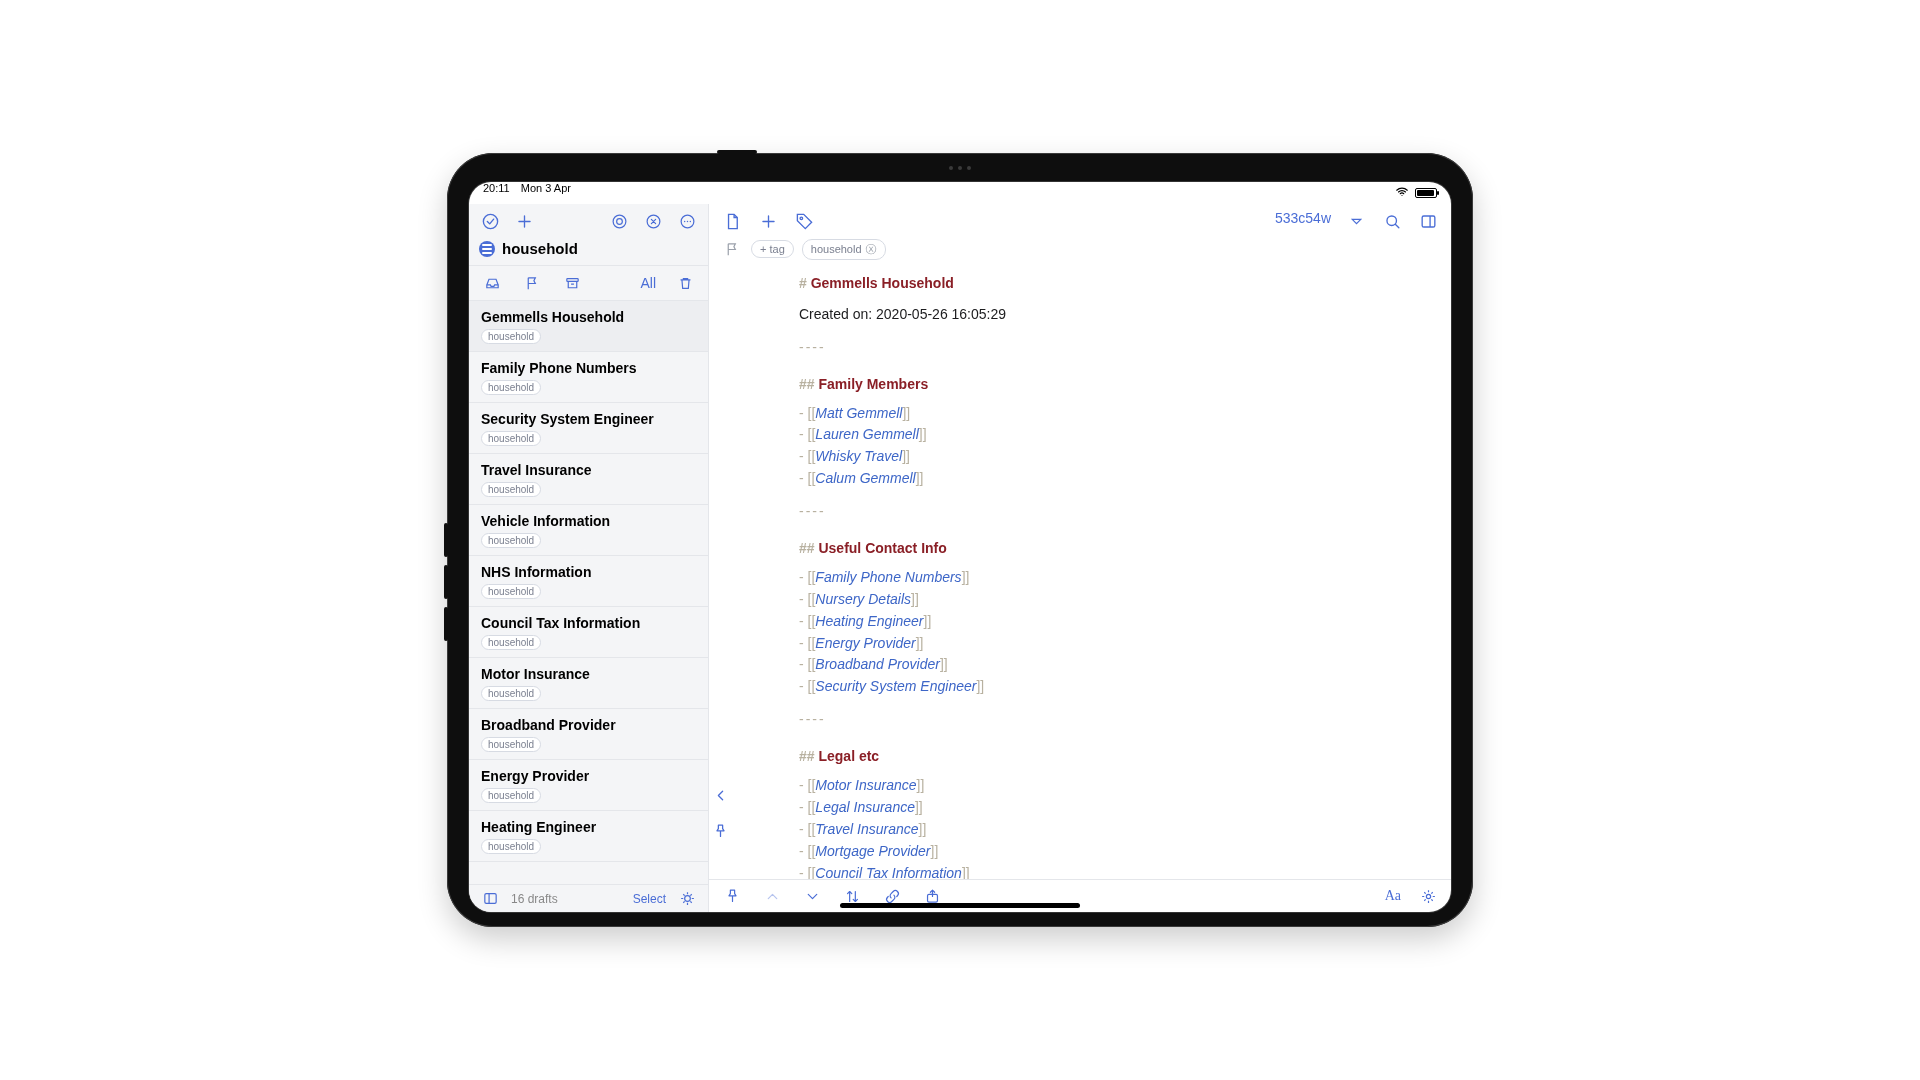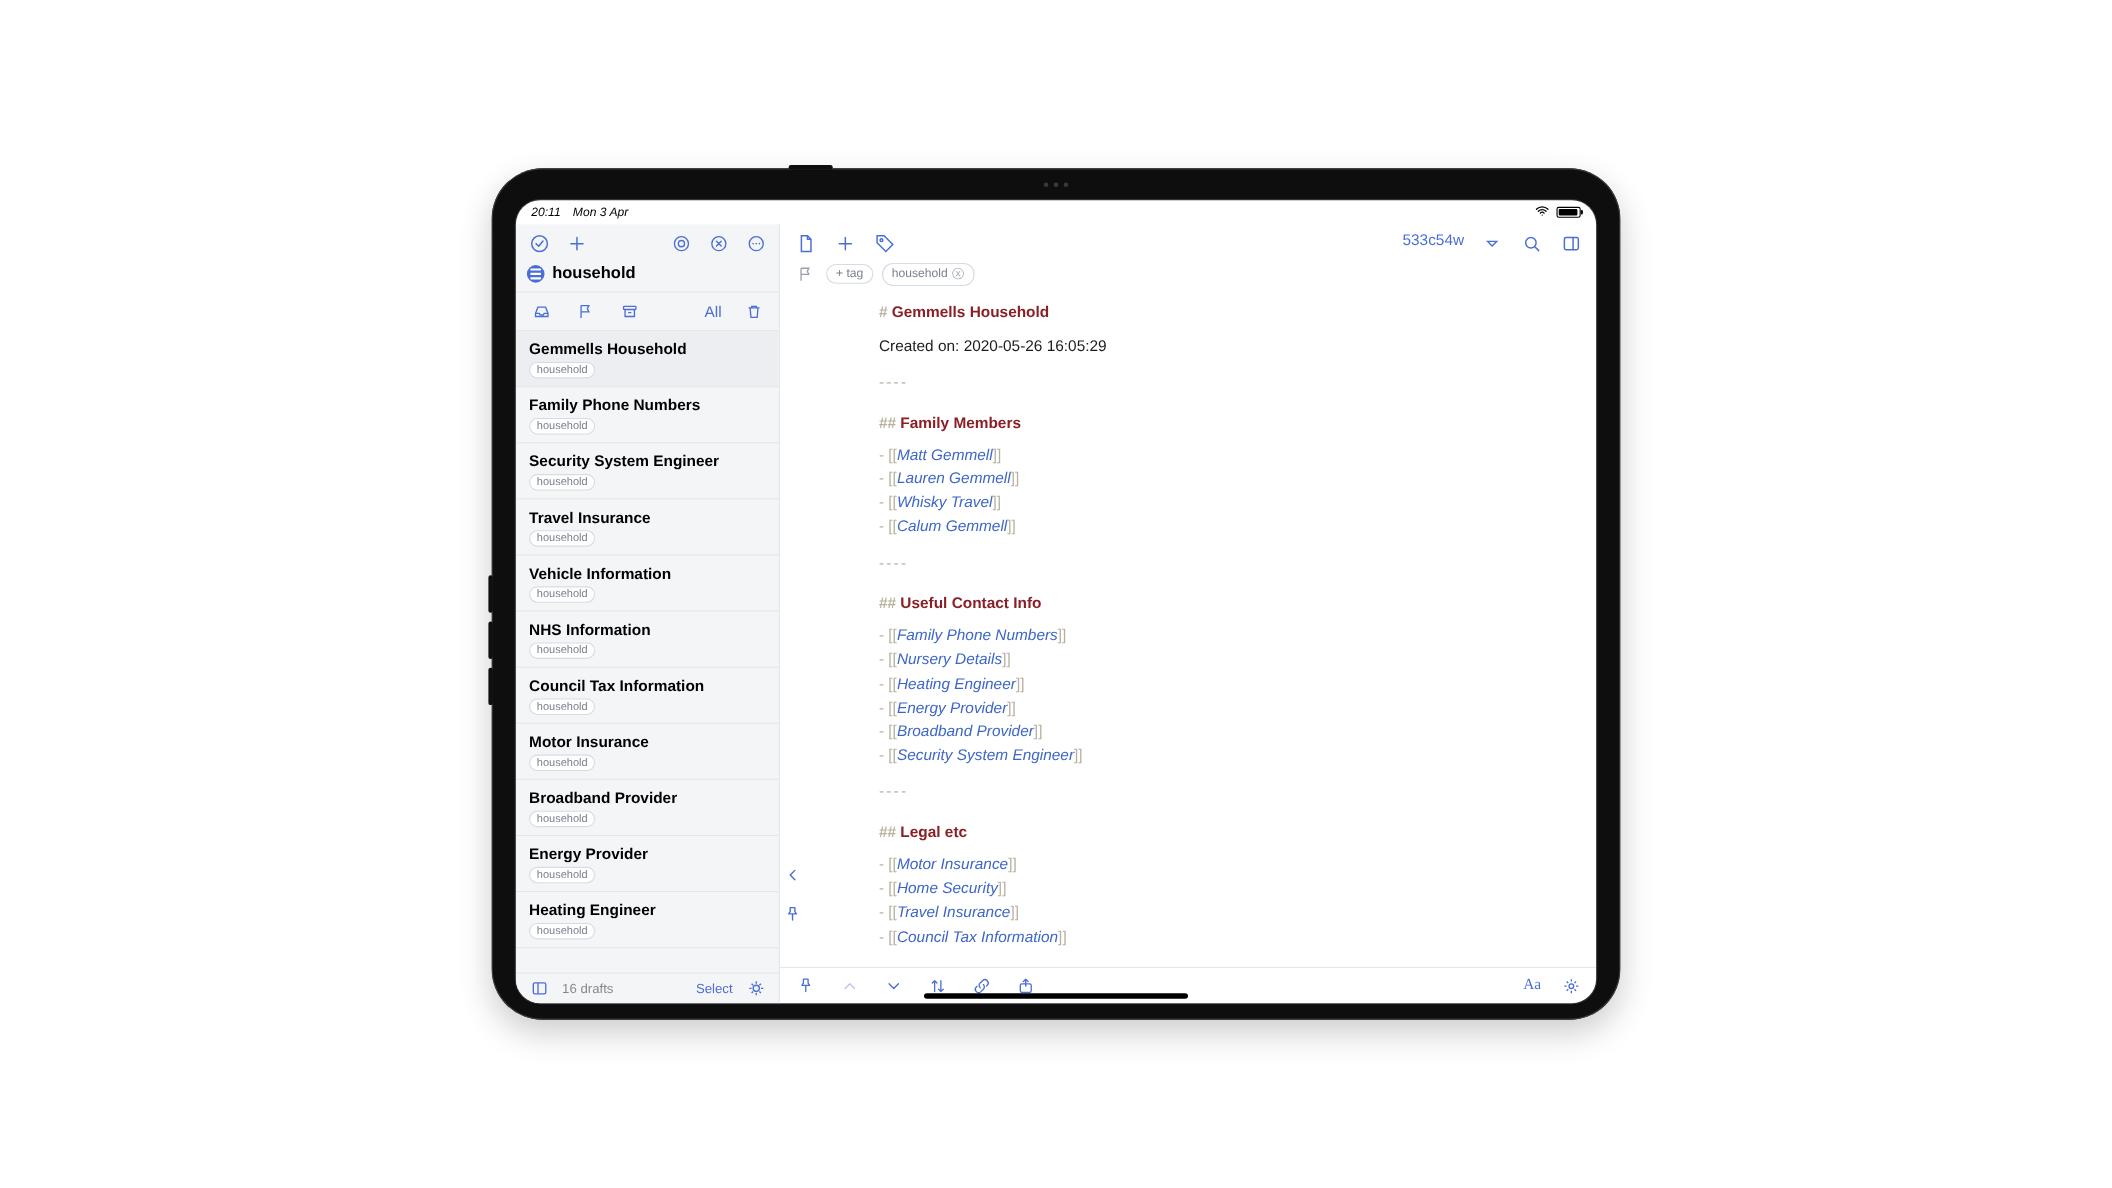--- a/index.html
+++ b/index.html
@@ -19,21 +19,21 @@
     width:1026px;height:774px;
     background:#0e0e0e;border-radius:46px;
     padding:29px 22px 15px 22px;position:relative;
     box-shadow:0 0 0 1px #3a3a3a inset,0 12px 30px rgba(0,0,0,.2);
   }
   .screen{
     width:100%;height:100%;background:#fff;border-radius:22px;overflow:hidden;position:relative;
     box-shadow:0 0 0 1px #333;
   }
   
-  .status-bar{height:22px;display:flex;align-items:center;justify-content:space-between;padding:0 14px;font-size:11px;color:#000;font-style:italic;}
+  .status-bar{height:22px;display:flex;justify-content:space-between;padding:0 14px;font-size:11px;color:#000;}
   .status-left span{margin-right:8px;}
   .status-right{display:flex;align-items:center;gap:6px;}
   .battery{width:22px;height:10px;border:1px solid #000;border-radius:2px;position:relative;}
   .battery:after{content:"";position:absolute;top:2px;right:-3px;width:2px;height:4px;background:#000;border-radius:1px;}
   .battery .fill{position:absolute;top:1px;left:1px;bottom:1px;right:2px;background:#000;border-radius:1px;}
   .wifi{font-size:12px;line-height:12px;}
   
   .home-ind{position:absolute;bottom:4px;left:50%;transform:translateX(-50%);width:240px;height:5px;background:#000;border-radius:3px;z-index:50;}
   
   .app{position:absolute;top:22px;left:0;right:0;bottom:0;display:flex;}
@@ -318,22 +318,23 @@
               <div class="line h2"><span class="md-prefix">## </span><span class="md-h2">Useful Contact Info</span></div>
               <div class="line "><span class="md-bullet">- </span><span class="md-bracket">[[</span><span class="md-link">Family Phone Numbers</span><span class="md-bracket">]]</span></div>
               <div class="line "><span class="md-bullet">- </span><span class="md-bracket">[[</span><span class="md-link">Nursery Details</span><span class="md-bracket">]]</span></div>
               <div class="line "><span class="md-bullet">- </span><span class="md-bracket">[[</span><span class="md-link">Heating Engineer</span><span class="md-bracket">]]</span></div>
               <div class="line "><span class="md-bullet">- </span><span class="md-bracket">[[</span><span class="md-link">Energy Provider</span><span class="md-bracket">]]</span></div>
               <div class="line "><span class="md-bullet">- </span><span class="md-bracket">[[</span><span class="md-link">Broadband Provider</span><span class="md-bracket">]]</span></div>
               <div class="line "><span class="md-bullet">- </span><span class="md-bracket">[[</span><span class="md-link">Security System Engineer</span><span class="md-bracket">]]</span></div>
               <div class="line hr"><span class="md-hr">----</span></div>
               <div class="line h2"><span class="md-prefix">## </span><span class="md-h2">Legal etc</span></div>
               <div class="line "><span class="md-bullet">- </span><span class="md-bracket">[[</span><span class="md-link">Motor Insurance</span><span class="md-bracket">]]</span></div>
-              <div class="line "><span class="md-bullet">- </span><span class="md-bracket">[[</span><span class="md-link">Home Security</span><span class="md-bracket">]]</span></div>
+              <div class="line "><span class="md-bullet">- </span><span class="md-bracket">[[</span><span class="md-link">Legal Insurance</span><span class="md-bracket">]]</span></div>
               <div class="line "><span class="md-bullet">- </span><span class="md-bracket">[[</span><span class="md-link">Travel Insurance</span><span class="md-bracket">]]</span></div>
+              <div class="line "><span class="md-bullet">- </span><span class="md-bracket">[[</span><span class="md-link">Mortgage Provider</span><span class="md-bracket">]]</span></div>
               <div class="line "><span class="md-bullet">- </span><span class="md-bracket">[[</span><span class="md-link">Council Tax Information</span><span class="md-bracket">]]</span></div>
             </div>
         </div>
 
         <div class="ct-footer">
           <div class="ico-btn sm">
             <svg viewBox="0 0 24 24">
                 <path d="M9 3h6v5l2 3H7l2-3zM12 11v8" stroke-linecap="round" stroke-linejoin="round"></path>
               </svg>
           </div>

